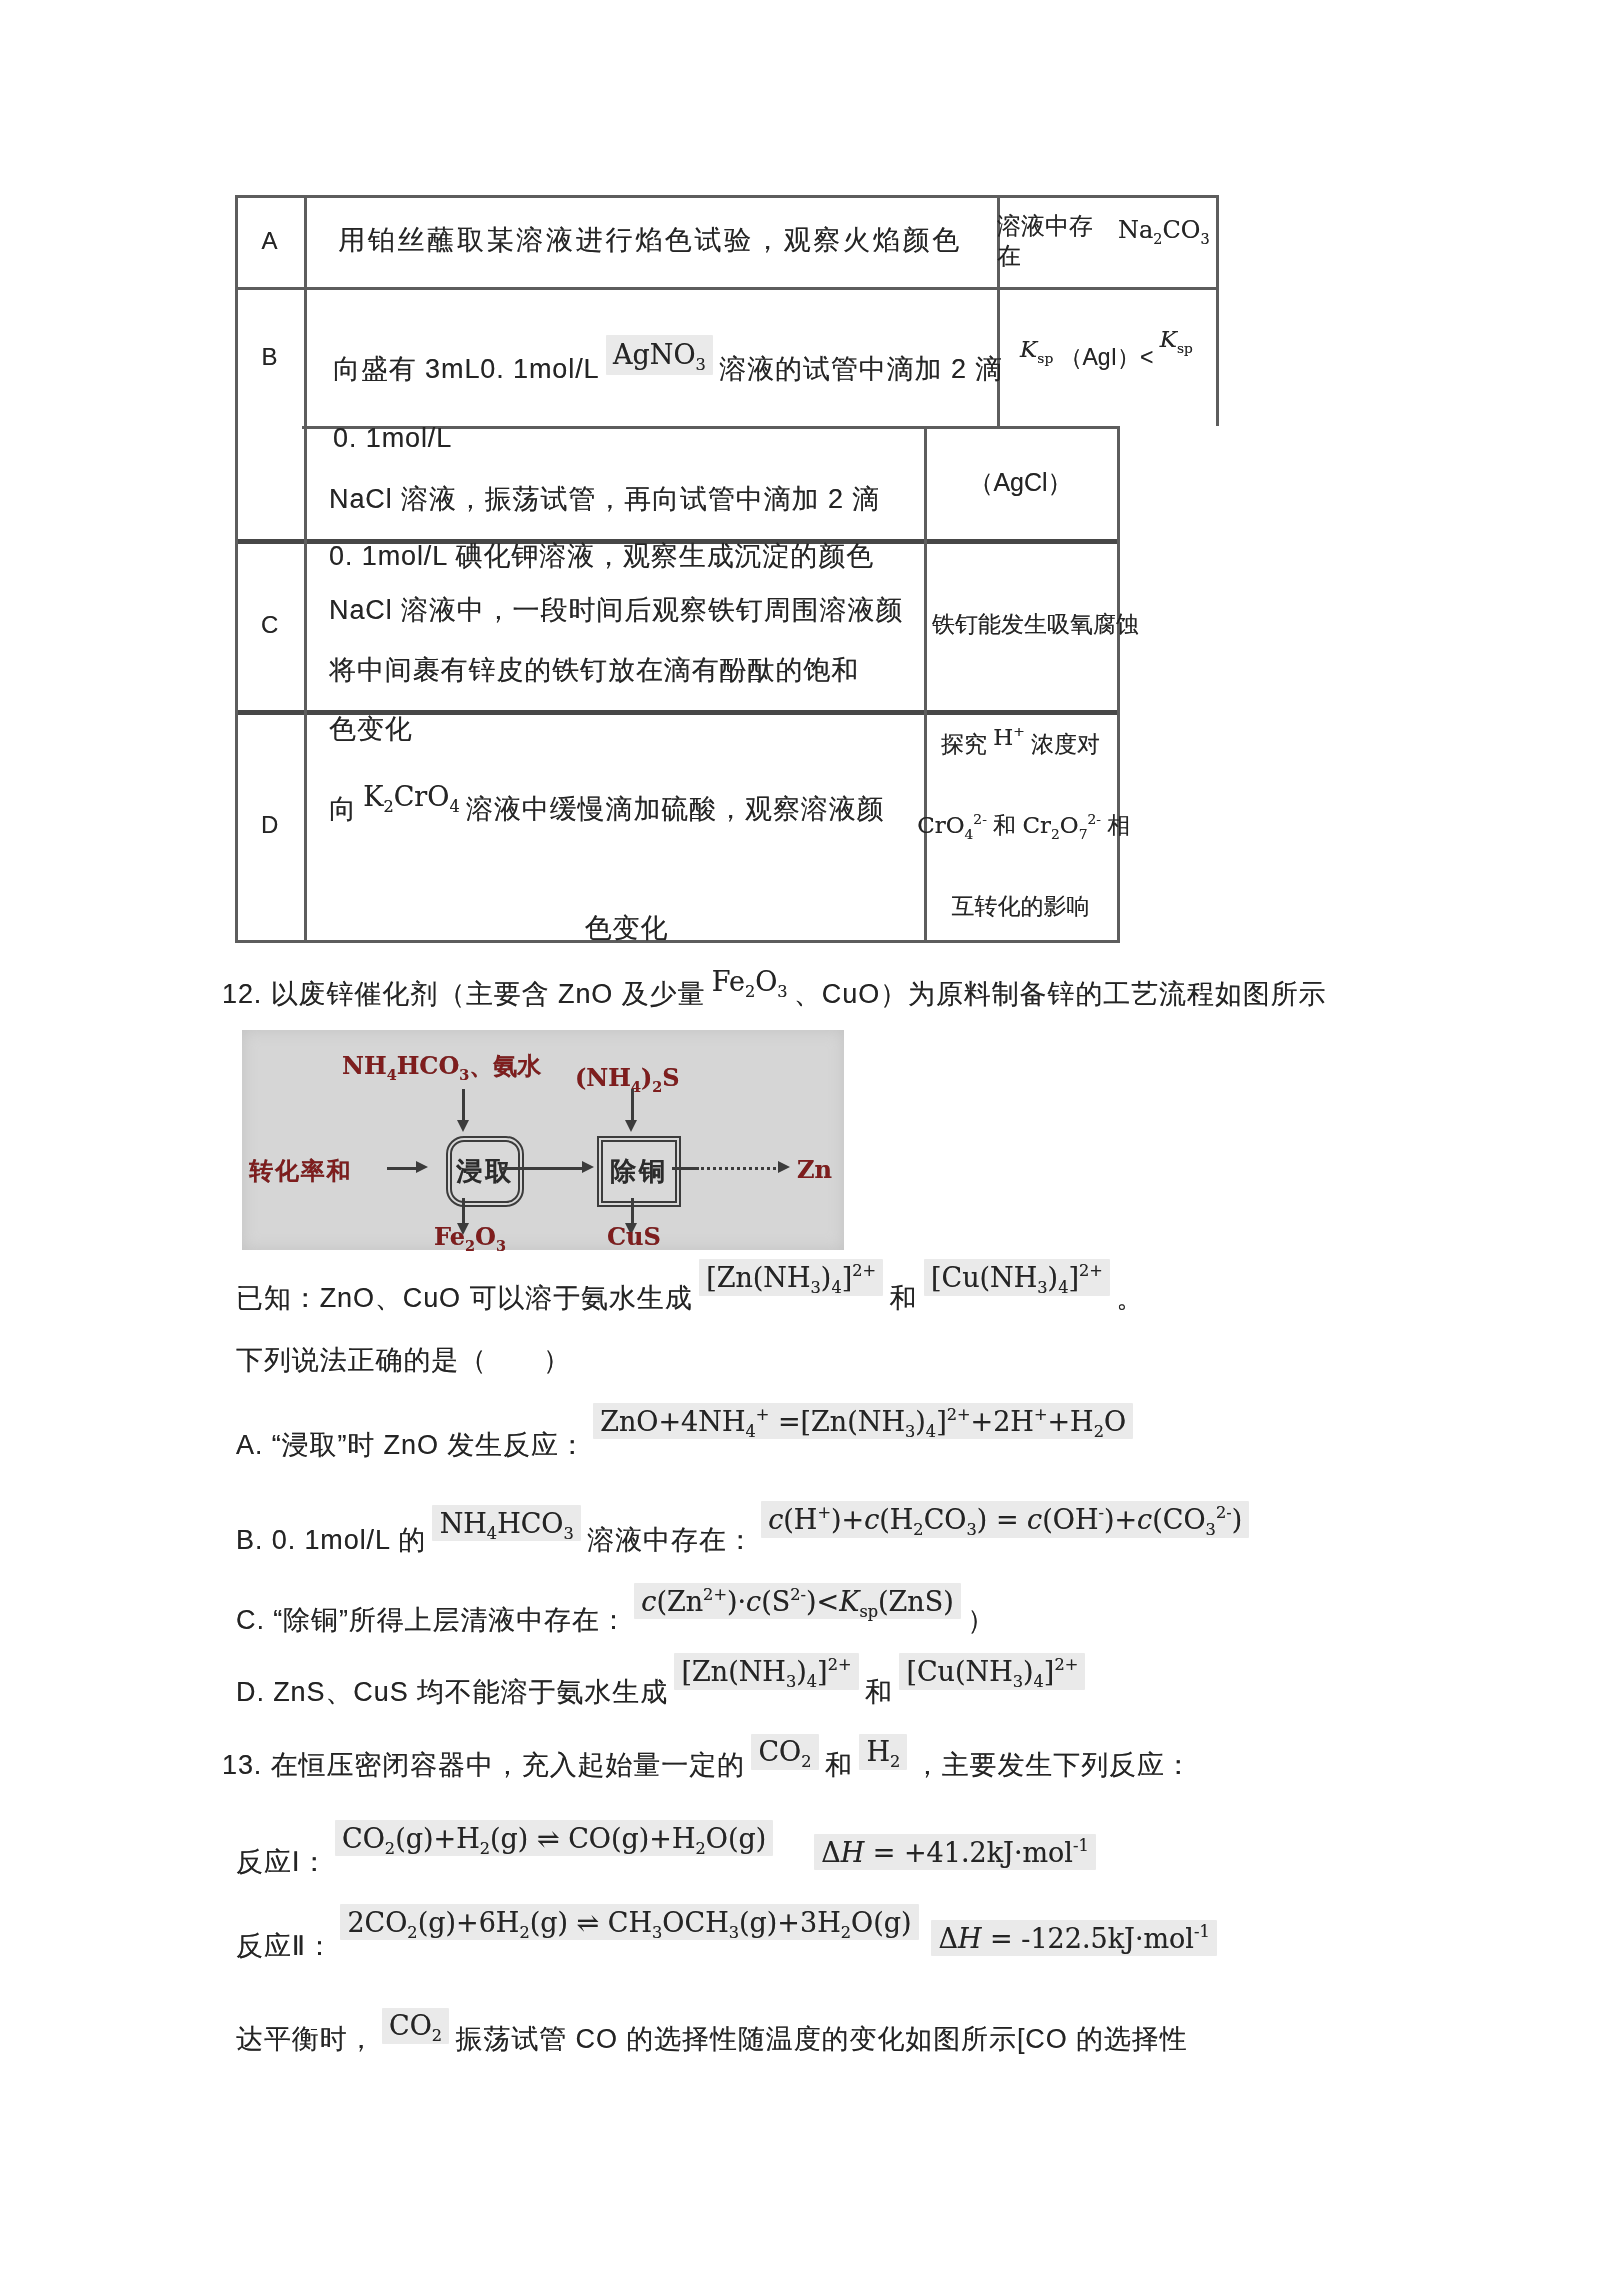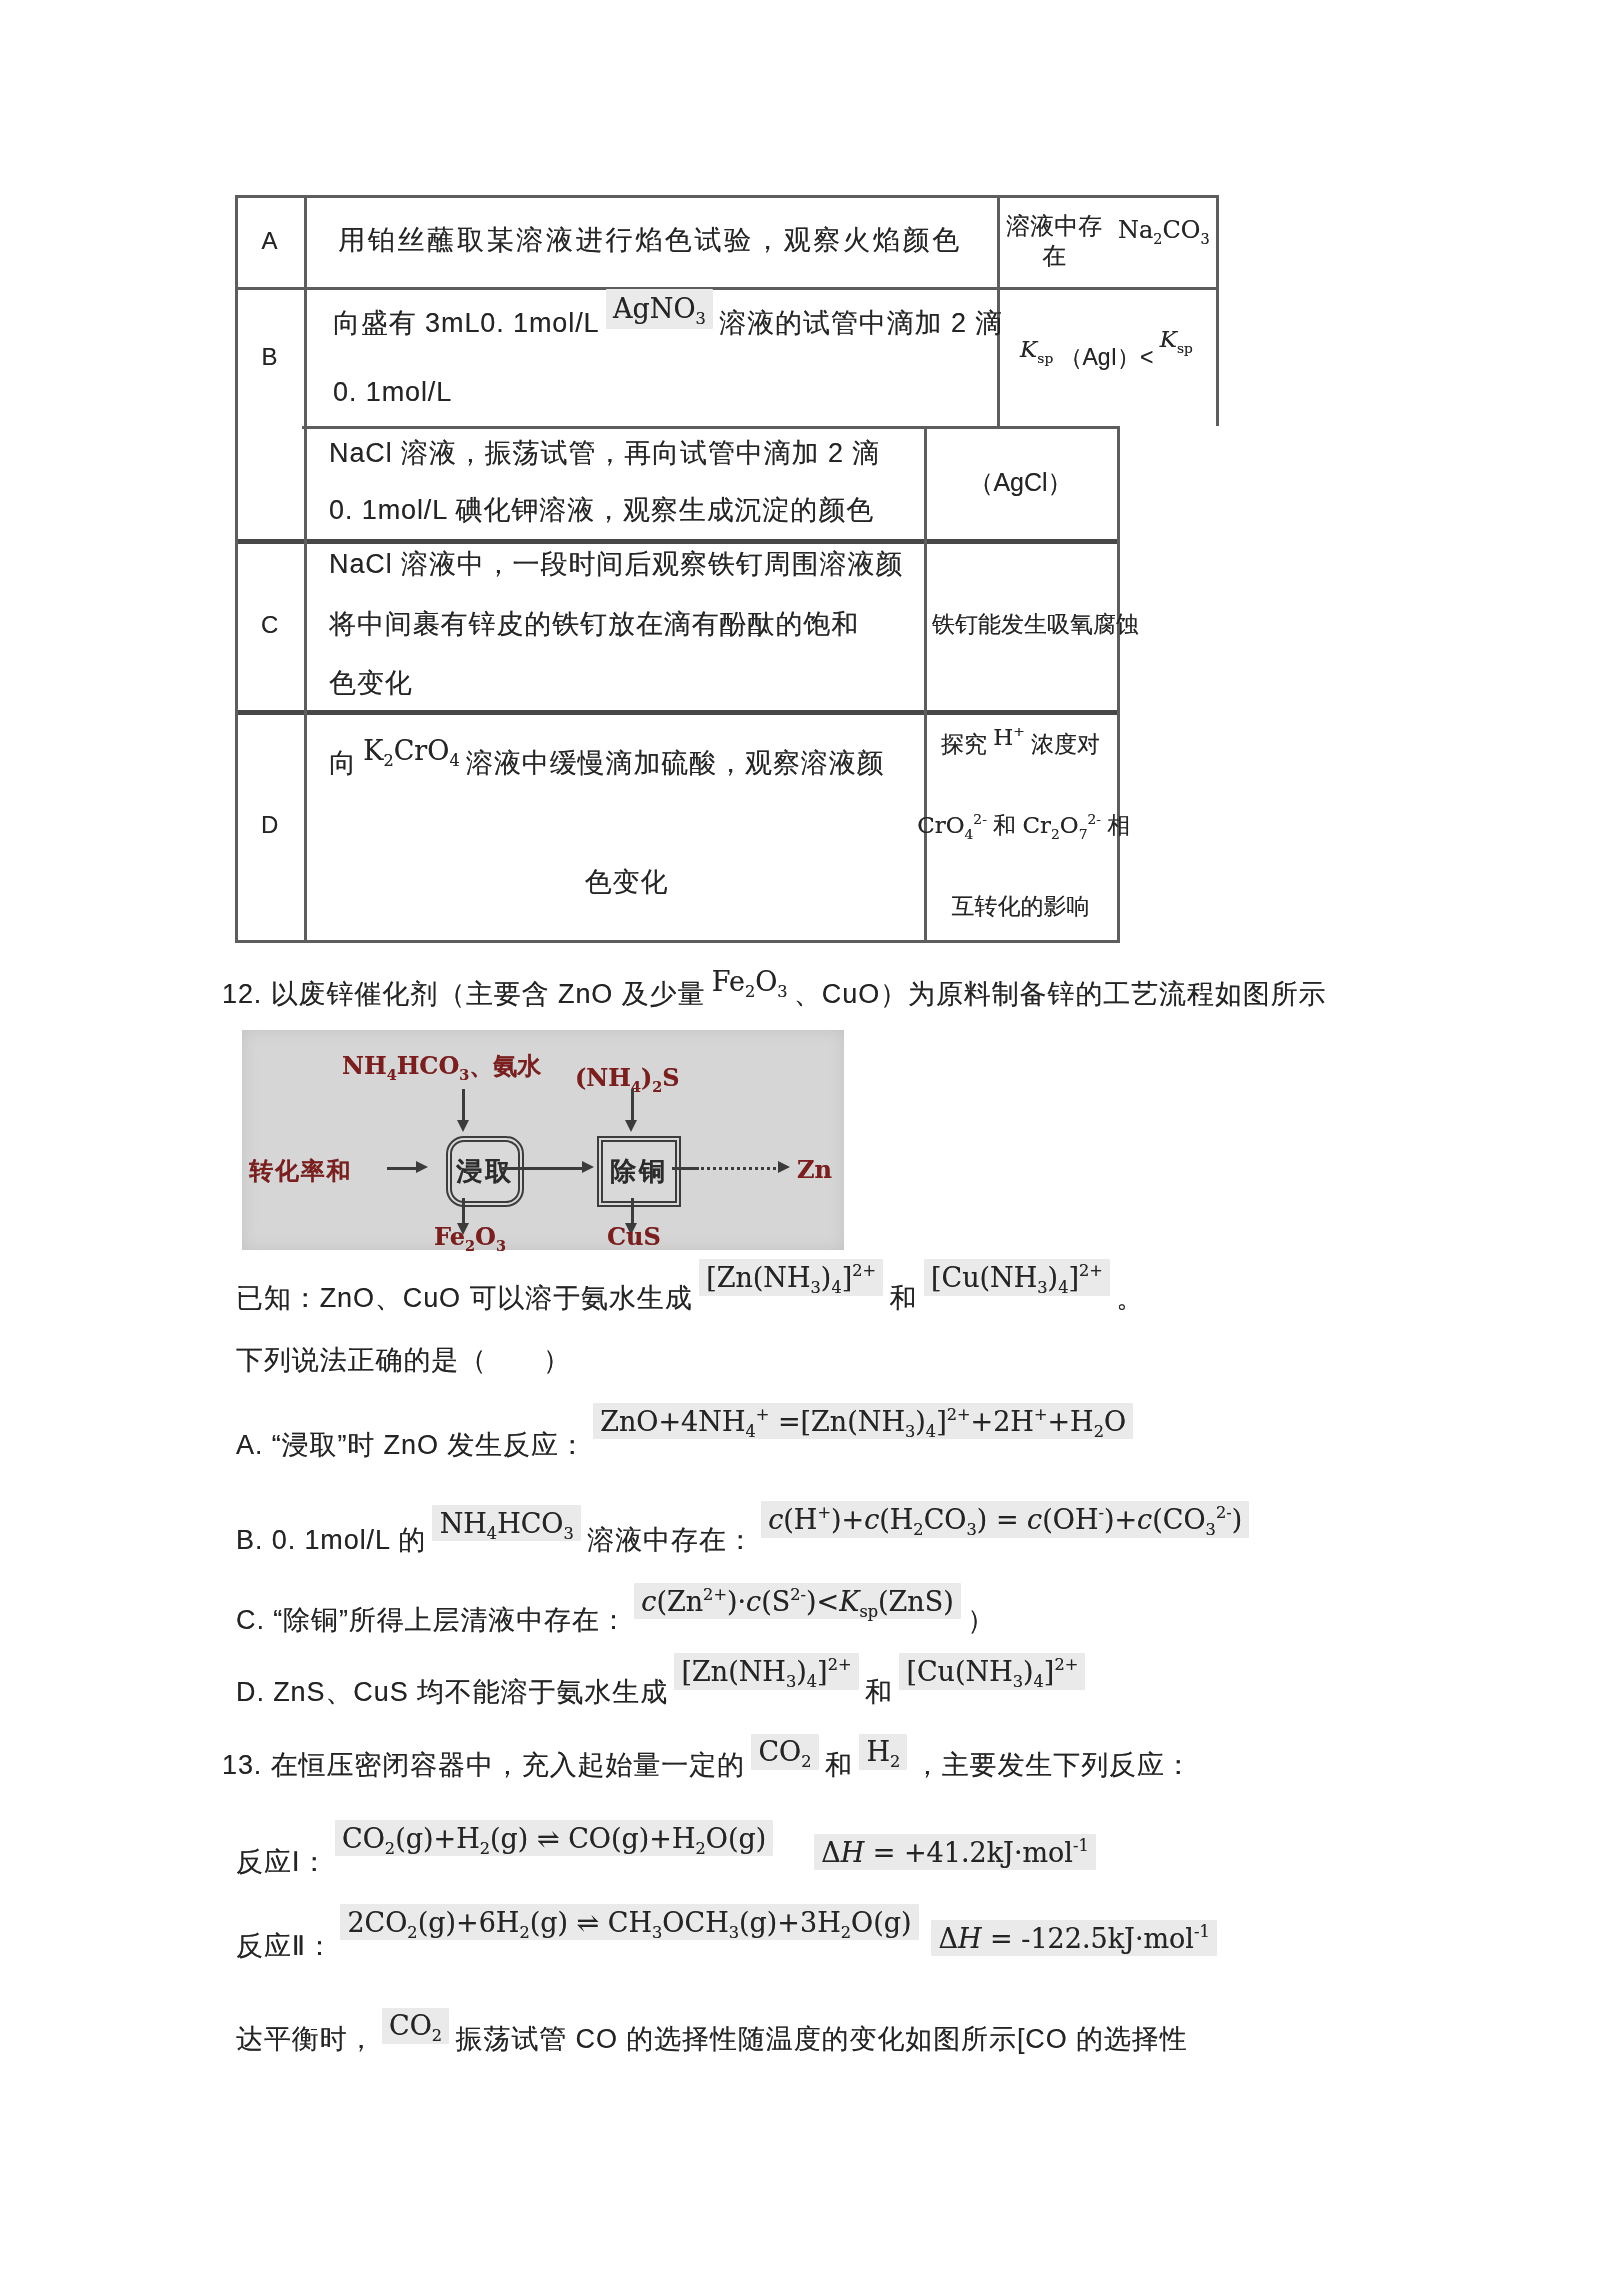--- a/index.html
+++ b/index.html
@@ -10,21 +10,21 @@
     text-shadow:0 0 0.5px rgba(40,40,40,.55);
   }
   
   .hline,.vline{position:absolute;background:#5d5d5d;}
   .hline{height:2.7px;}
   .vline{width:2.7px;}
   .hline.thick{height:4.5px;background:#474747;}
   
   .cell{position:absolute;display:flex;align-items:center;justify-content:center;
         font-size:27px;letter-spacing:0.9px;line-height:1.25;color:#252525;}
-  .cell.left{justify-content:flex-start;}
+  .cell.left{justify-content:flex-start;margin-top:46px;}
   .cell.col{flex-direction:column;align-items:center;}
   .cell.col.left{align-items:flex-start;}
   .rowlabel{font-size:24px;font-family:"Liberation Sans",sans-serif;}
   
   .line{position:absolute;white-space:nowrap;font-size:27px;letter-spacing:0.9px;color:#242424;}
   .seg-t{display:inline-block;}
   .seg-f{display:inline-block;position:relative;margin:0 6.3px;
          font-family:"DejaVu Serif","Liberation Serif",serif;letter-spacing:0;}
   .seg-f.bg{background:#eaeaea;padding:2.7px 7.2px;border-radius:0.9px;}
   sub,sup{font-size:60%;line-height:0;}
@@ -62,21 +62,21 @@
   <div class="vline" style="left:304px;top:195px;height:748px;"></div>
   <div class="vline" style="left:997px;top:195px;height:231px;"></div>
   <div class="vline" style="left:1216px;top:195px;height:231px;"></div>
   <div class="vline" style="left:924px;top:426px;height:514px;"></div>
   <div class="vline" style="left:1117px;top:426px;height:514px;"></div>
 
   <div class="cell rowlabel" style="left:235px;top:195px;width:70px;height:91px;">A</div>
   <div class="cell" style="left:304px;top:195px;width:692px;height:91px;letter-spacing:2.7px;">
       <span class="seg-t">用铂丝蘸取某溶液进行焰色试验，观察火焰颜色</span>
     </div>
-  <div class="cell" style="left:997px;top:195px;width:219px;height:91px;font-size:24px;letter-spacing:0;text-align:center;">
+  <div class="cell" style="left:997px;top:195px;width:219px;height:91px;font-size:24px;letter-spacing:0;">
       <span class="seg-t">溶液中存在</span>
       <span class="seg-f" style="top: -10.7px;">Na<sub>2</sub>CO<sub>3</sub></span>
     </div>
 
   <div class="cell rowlabel" style="left:235px;top:287px;width:70px;height:140px;">B</div>
   <div class="cell col left" style="left:304px;top:287px;width:692px;height:140px;padding-left:29px;justify-content:space-around;box-sizing:border-box;">
     <div style="white-space:nowrap;"><span class="seg-t">向盛有 3mL0. 1mol/L</span><span class="seg-f bg" style="top: -14.3px;">AgNO<sub>3</sub></span><span class="seg-t">溶液的试管中滴加 2 滴</span></div>
     <div style="white-space:nowrap;"><span class="seg-t">0. 1mol/L</span></div>
   </div>
   <div class="cell" style="left:997px;top:287px;width:219px;height:140px;font-size:23px;letter-spacing:0;">

